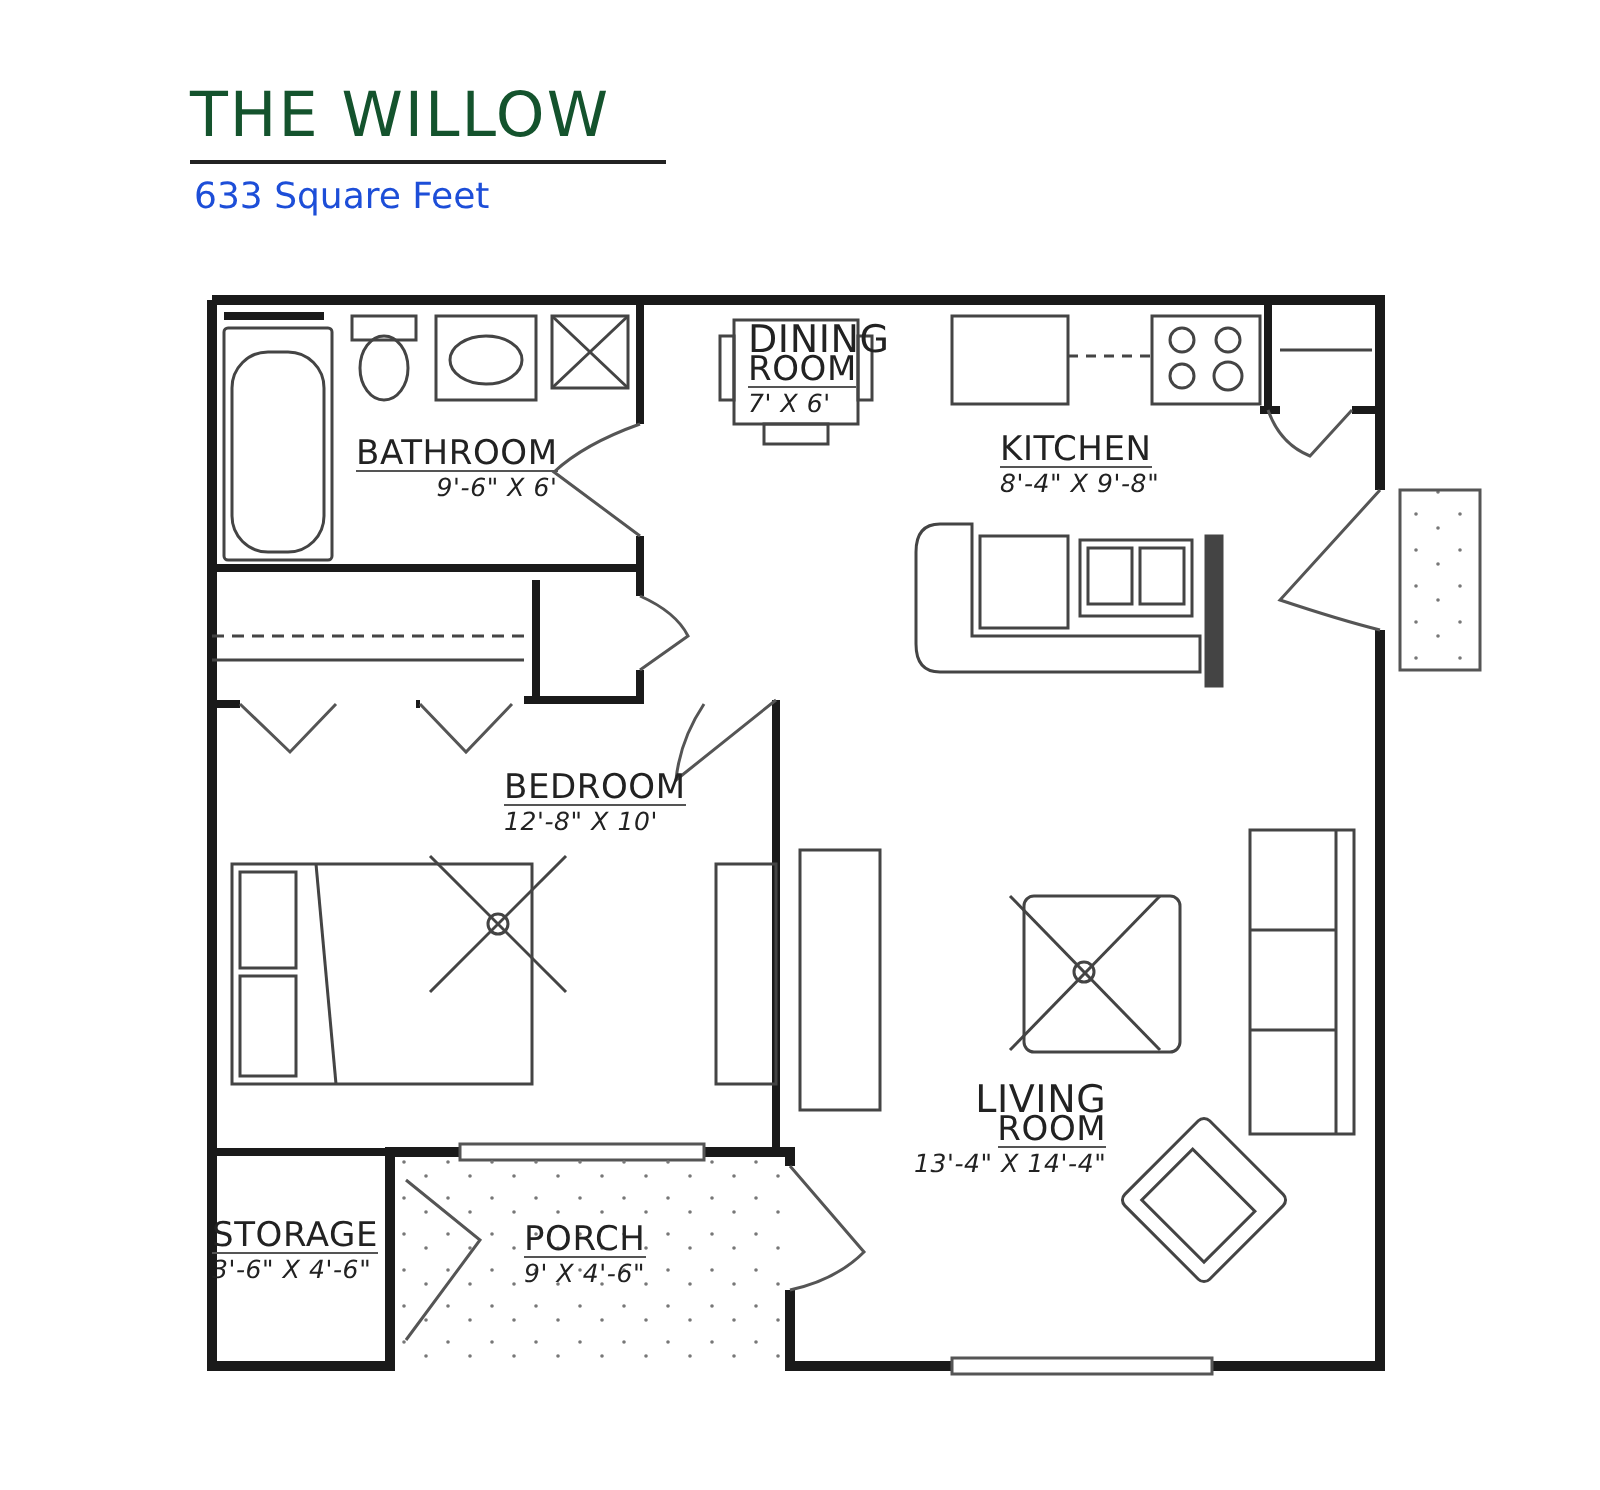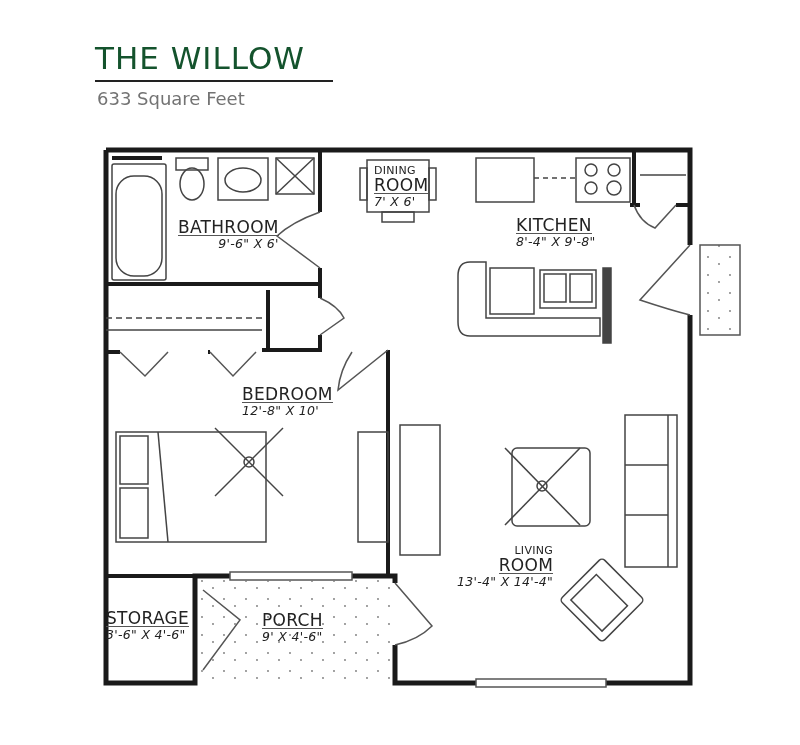--- a/index.html
+++ b/index.html
@@ -1,23 +1,23 @@
 <!DOCTYPE html>
 <html><head>
 <meta charset="utf-8">
 <style>
   html,body{margin:0;padding:0;background:#fff;}
   body{width:800px;height:745px;position:relative;overflow:hidden;font-family:"DejaVu Sans",sans-serif;color:#1a1a1a;}
   .title{position:absolute;left:95px;top:40px;font-size:31px;letter-spacing:1px;font-weight:normal;color:#14532d;font-family:"DejaVu Sans",sans-serif;}
   .title-rule{position:absolute;left:95px;top:80px;width:238px;height:2px;background:#222;}
-  .subtitle{position:absolute;left:97px;top:88px;font-size:18px;color:#737373;}
+  .subtitle{position:absolute;left:97px;top:88px;font-size:18px;color:#1d4ed8;}
   svg.plan{position:absolute;left:0;top:0;}
   .lbl{position:absolute;font-size:12.5px;line-height:15px;color:#222;letter-spacing:0.3px;}
   .lbl .name{display:inline-block;border-bottom:1.2px solid #555;text-transform:uppercase;font-size:17px;}
-  .lbl .name2{display:block;text-transform:uppercase;font-size:11px;}
+  .lbl .name2{display:block;text-transform:uppercase;font-size:19px;}
   .lbl .dim{display:block;font-size:12.5px;font-style:italic;}
 </style>
 </head>
 <body>
 
 <div class="title">THE WILLOW</div>
 <div class="title-rule"></div>
 <div class="subtitle">633 Square Feet</div>
 
 <svg class="plan" width="800" height="745" viewBox="0 0 800 745">
@@ -138,25 +138,25 @@
 
 <div class="lbl" style="left:178px;top:220px;text-align:right;">
   <span class="name">BATHROOM</span>
   <span class="dim">9'-6" X 6'</span>
 </div>
 <div class="lbl" style="left:374px;top:163px;">
   <span class="name2">DINING</span>
   <span class="name">ROOM</span>
   <span class="dim">7' X 6'</span>
 </div>
-<div class="lbl" style="left:516px;top:218px;">
+<div class="lbl" style="left:500px;top:218px;">
   <span class="name">KITCHEN</span>
   <span class="dim">8'-4" X 9'-8"</span>
 </div>
-<div class="lbl" style="left:242px;top:387px;">
+<div class="lbl" style="left:252px;top:387px;">
   <span class="name">BEDROOM</span>
   <span class="dim">12'-8" X 10'</span>
 </div>
 <div class="lbl" style="left:457px;top:543px;text-align:right;">
   <span class="name2">LIVING</span>
   <span class="name">ROOM</span>
   <span class="dim">13'-4" X 14'-4"</span>
 </div>
 <div class="lbl" style="left:106px;top:611px;">
   <span class="name">STORAGE</span>

